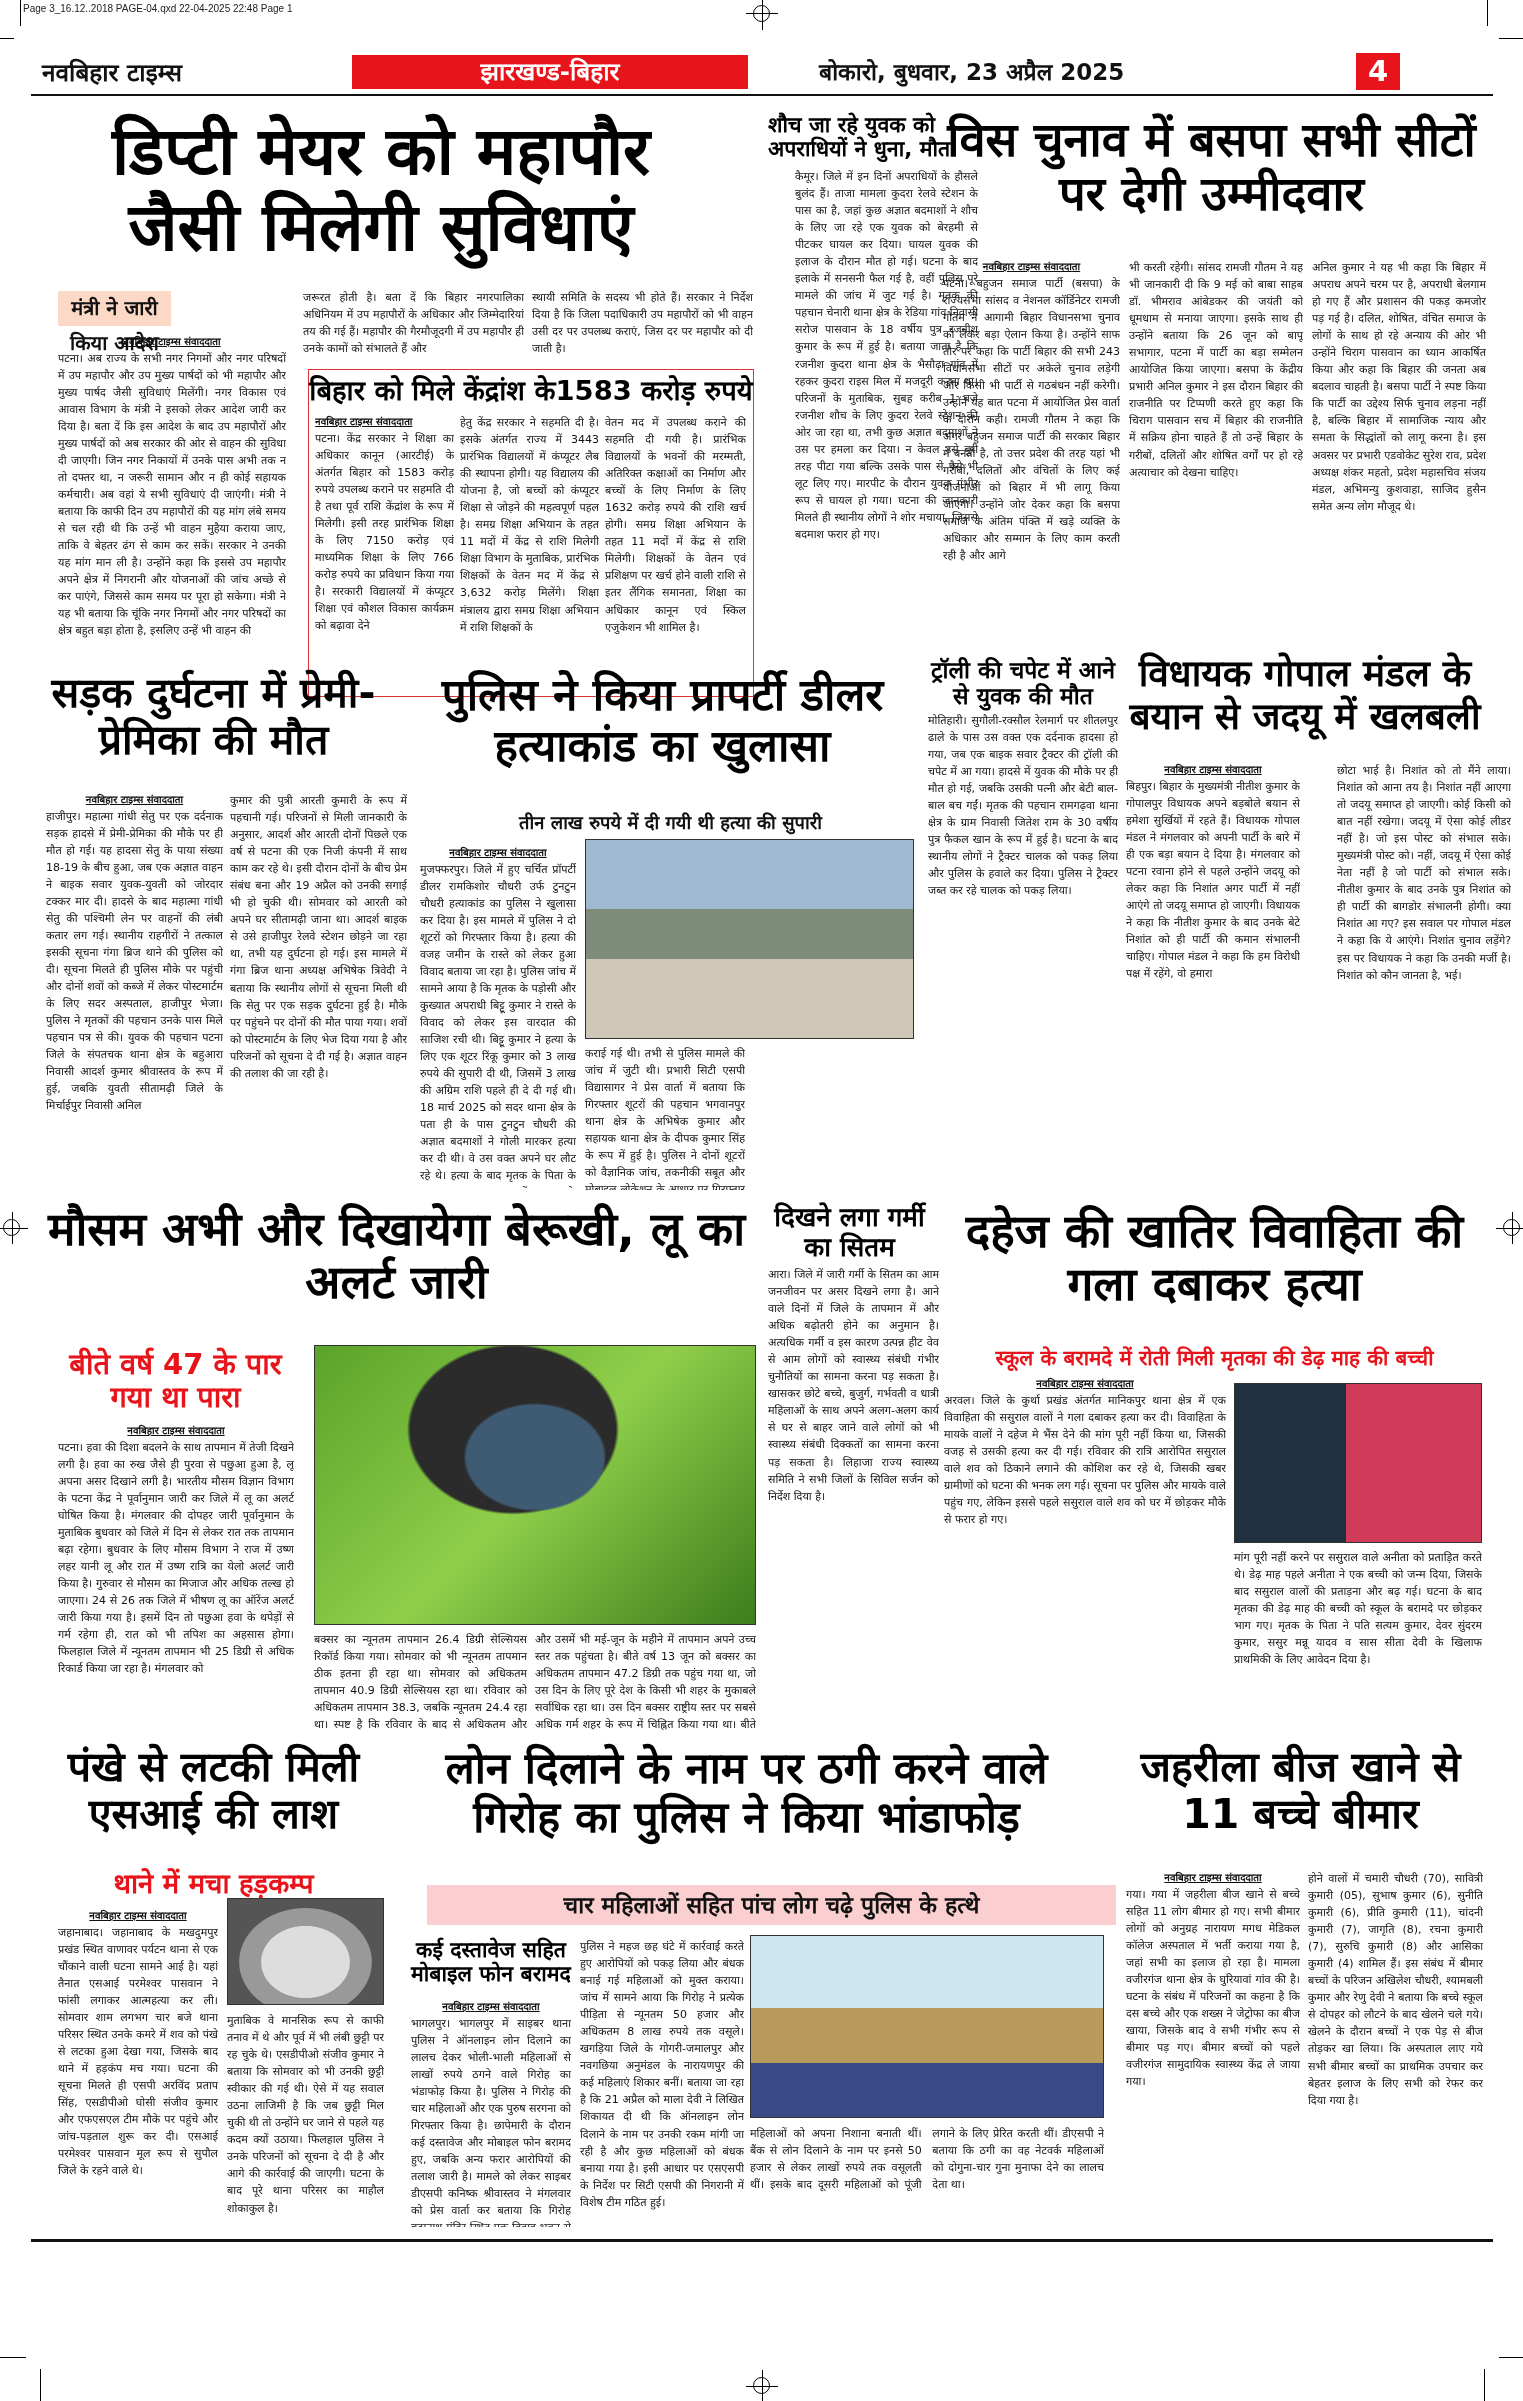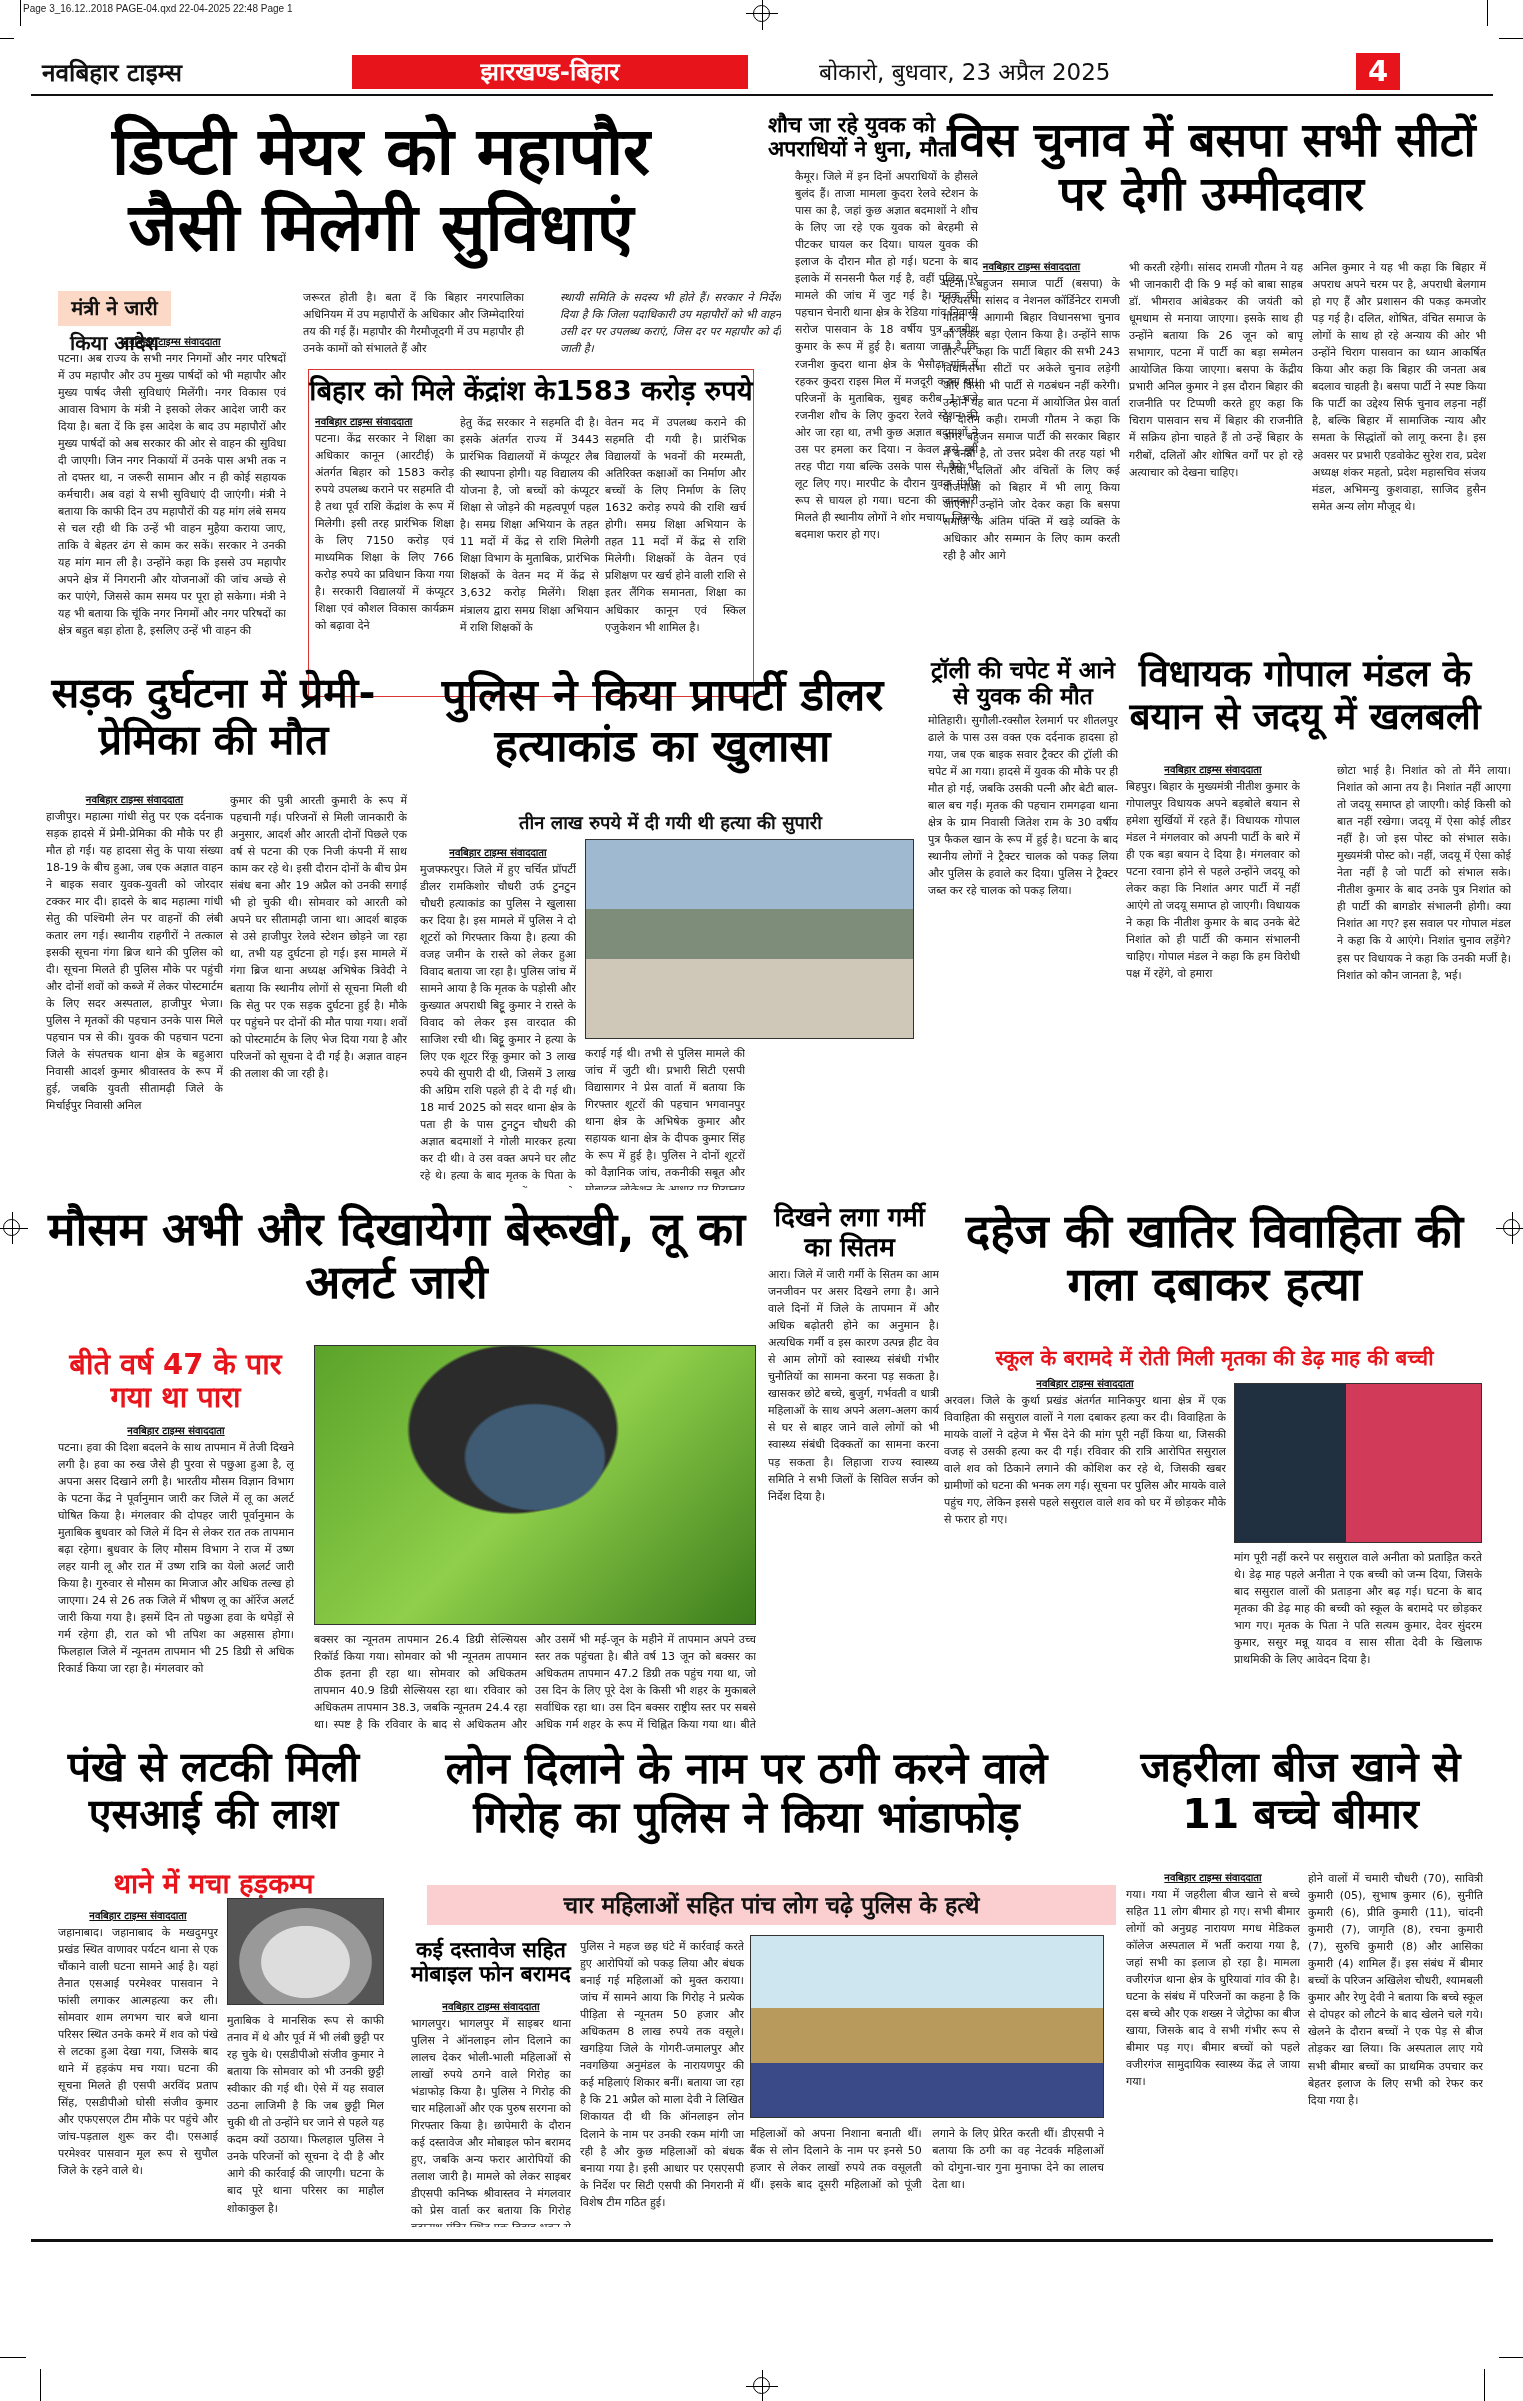--- a/index.html
+++ b/index.html
@@ -7,21 +7,21 @@
   body{position:relative;font-family:"DejaVu Sans","Liberation Sans",sans-serif;color:#111;}
   .abs{position:absolute;}
   .slug{left:23px;top:3px;font-family:"Liberation Sans",sans-serif;font-size:10px;color:#222;}
   .crop-v{position:absolute;width:0.8px;background:#000;}
   .crop-h{position:absolute;height:0.8px;background:#000;}
   .reg{position:absolute;width:17px;height:17px;border:0.8px solid #000;border-radius:50%;}
   .reg::before{content:"";position:absolute;left:-7.6px;top:7.6px;width:32px;height:0.8px;background:#000;}
   .reg::after{content:"";position:absolute;left:7.6px;top:-7.6px;width:0.8px;height:32px;background:#000;}
   .masthead-name{left:42px;top:55px;font-size:24.4px;font-weight:bold;}
   .section-band{left:352px;top:55px;width:396px;height:34px;background:#e8141b;color:#fff;font-size:24.4px;font-weight:bold;text-align:center;line-height:34px;}
-  .dateline{left:819px;top:55px;font-size:23px;font-weight:normal;}
+  .dateline{left:819px;top:55px;font-size:23px;font-weight:bold;}
   .pageno{left:1356px;top:53px;width:44px;height:37px;background:#e8141b;color:#fff;font-size:29px;font-weight:bold;text-align:center;line-height:37px;}
   .rule{position:absolute;left:30.5px;width:1462px;height:2.3px;background:#111;}
   .hl{font-weight:bold;line-height:1.15;color:#000;text-align:center;}
   .hl-xl{font-size:66px;}
   .hl-l{font-size:52px;}
   .hl-m{font-size:41px;}
   .hl-s{font-size:29px;}
   .red{color:#e8141b;}
   .byline{font-size:10px;font-weight:bold;text-decoration:underline;text-align:center;margin-bottom:1.5px;}
   .body{font-size:11px;line-height:1.55;text-align:justify;}
@@ -59,21 +59,21 @@
 <div class="abs hl hl-xl" style="left:46px;top:114px;width:670px;">डिप्टी मेयर को महापौर जैसी मिलेगी सुविधाएं</div>
 <div class="abs box-peach hl" style="left:58px;top:291px;width:114px;height:0;"></div>
 <div class="abs box-peach" style="left:58px;top:291px;width:113px;height:35px;font-size:20px;font-weight:bold;text-align:center;line-height:35px;">मंत्री ने जारी किया आदेश</div>
 <div class="col" style="left:58px;top:334px;width:228px;height:350px;">
   <div class="byline">नवबिहार टाइम्स संवाददाता</div>
   <div class="body">पटना। अब राज्य के सभी नगर निगमों और नगर परिषदों में उप महापौर और उप मुख्य पार्षदों को भी महापौर और मुख्य पार्षद जैसी सुविधाएं मिलेंगी। नगर विकास एवं आवास विभाग के मंत्री ने इसको लेकर आदेश जारी कर दिया है। बता दें कि इस आदेश के बाद उप महापौरों और मुख्य पार्षदों को अब सरकार की ओर से वाहन की सुविधा दी जाएगी। जिन नगर निकायों में उनके पास अभी तक न तो दफ्तर था, न जरूरी सामान और न ही कोई सहायक कर्मचारी। अब वहां ये सभी सुविधाएं दी जाएंगी। मंत्री ने बताया कि काफी दिन उप महापौरों की यह मांग लंबे समय से चल रही थी कि उन्हें भी वाहन मुहैया कराया जाए, ताकि वे बेहतर ढंग से काम कर सकें। सरकार ने उनकी यह मांग मान ली है। उन्होंने कहा कि इससे उप महापौर अपने क्षेत्र में निगरानी और योजनाओं की जांच अच्छे से कर पाएंगे, जिससे काम समय पर पूरा हो सकेगा। मंत्री ने यह भी बताया कि चूंकि नगर निगमों और नगर परिषदों का क्षेत्र बहुत बड़ा होता है, इसलिए उन्हें भी वाहन की</div>
 </div>
 <div class="col" style="left:303px;top:289px;width:221px;height:76px;">
   <div class="body">जरूरत होती है। बता दें कि बिहार नगरपालिका अधिनियम में उप महापौरों के अधिकार और जिम्मेदारियां तय की गई हैं। महापौर की गैरमौजूदगी में उप महापौर ही उनके कामों को संभालते हैं और</div>
 </div>
-<div class="col" style="left:560px;top:289px;width:221px;height:76px;font-style:italic;">
+<div class="col" style="left:532px;top:289px;width:221px;height:76px;">
   <div class="body">स्थायी समिति के सदस्य भी होते हैं। सरकार ने निर्देश दिया है कि जिला पदाधिकारी उप महापौरों को भी वाहन उसी दर पर उपलब्ध कराएं, जिस दर पर महापौर को दी जाती है।</div>
 </div>
 
 <div class="abs redbox" style="left:308px;top:369px;width:446px;height:328px;">
   <div class="hl hl-s" style="margin:4.6px 0 3px;font-size:27.4px;">बिहार को मिले केंद्रांश के1583 करोड़ रुपये</div>
   <div class="col" style="left:6.1px;top:44px;width:139px;height:274px;">
     <div class="byline" style="text-align:left;">नवबिहार टाइम्स संवाददाता</div>
     <div class="body">पटना। केंद्र सरकार ने शिक्षा का अधिकार कानून (आरटीई) के अंतर्गत बिहार को 1583 करोड़ रुपये उपलब्ध कराने पर सहमति दी है तथा पूर्व राशि केंद्रांश के रूप में मिलेगी। इसी तरह प्रारंभिक शिक्षा के लिए 7150 करोड़ एवं माध्यमिक शिक्षा के लिए 766 करोड़ रुपये का प्रविधान किया गया है। सरकारी विद्यालयों में कंप्यूटर शिक्षा एवं कौशल विकास कार्यक्रम को बढ़ावा देने</div>
   </div>
   <div class="col" style="left:151px;top:44px;width:139px;height:274px;">

